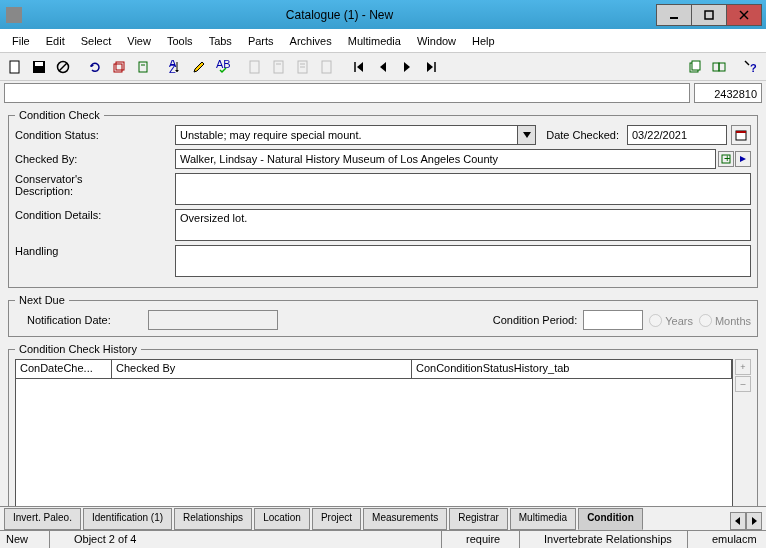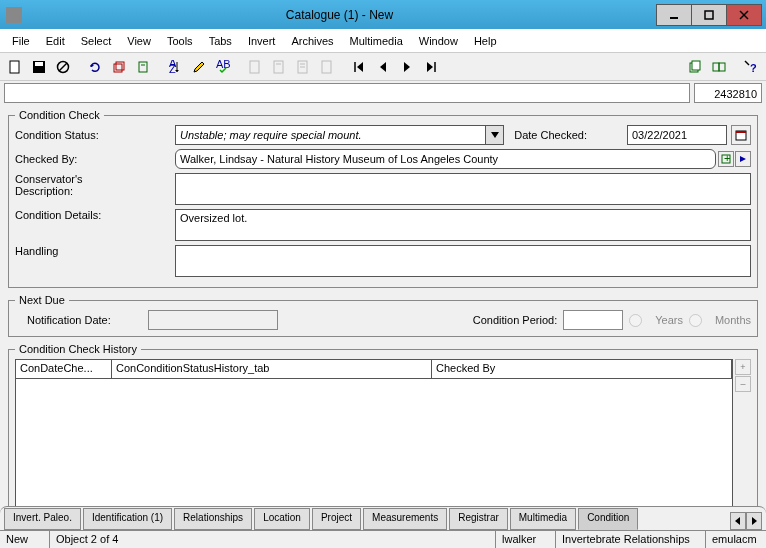--- a/index.html
+++ b/index.html
@@ -28,50 +28,50 @@
 
 .content { padding: 4px 8px; }
 
 fieldset { border: 1px solid #888; margin-bottom: 6px; padding: 4px 6px 6px; }
 legend { padding: 0 4px; }
 
 .row { display: flex; align-items: center; margin-bottom: 4px; min-height: 20px; }
 .label { width: 160px; }
 .field { flex: 1; }
 .combo { display: flex; }
-.combo input { flex: 1; height: 20px; border: 1px solid #555; padding: 0 4px; font-style: italic; }
+.combo input { flex: 1; height: 20px; border: 1px solid #555; padding: 0 4px; }
 .combo-btn { width: 18px; height: 20px; border: 1px solid #555; border-left: none; background: #e0e0e0; display: flex; align-items: center; justify-content: center; }
 .date-label { margin-left: 10px; margin-right: 8px; }
-.date-input { width: 100px; height: 20px; border: 1px solid #555; padding: 0 4px; margin-left: 32px; }
+.date-input { width: 100px; height: 20px; border: 1px solid #555; padding: 0 4px; }
 .cal-btn { width: 20px; height: 20px; border: 1px solid #888; margin-left: 4px; display: flex; align-items: center; justify-content: center; background: #f0f0f0; }
 .text-input { width: 100%; height: 20px; border: 1px solid #555; padding: 0 4px; }
 .textarea { width: 100%; height: 32px; border: 1px solid #555; padding: 2px 4px; resize: none; }
 .side-btn, .mini-btn { width: 16px; height: 16px; border: 1px solid #888; background: #f0f0f0; display: flex; align-items: center; justify-content: center; font-size: 9px; }
 .mini-btns { display: flex; gap: 1px; margin-left: 2px; }
 
 .nextdue-row { display: flex; align-items: center; gap: 6px; padding-left: 12px; }
 .nextdue-row .nd-input { width: 130px; height: 20px; border: 1px solid #888; background: #f0f0f0; }
 .nd-spacer { flex: 1; }
 .nd-period { width: 60px; height: 20px; border: 1px solid #888; background: #fff; }
-.radio-lbl { display: flex; align-items: center; gap: 13px; color: #888; }
+.radio-lbl { display: flex; align-items: flex-end; gap: 3px; color: #888; }
 .radio-lbl input { margin: 0; }
 
 .history-table { border: 1px solid #555; width: 100%; }
 .history-header { display: flex; background: #fff; border-bottom: 1px solid #555; }
 .history-header div { border-right: 1px solid #555; padding: 2px 4px; height: 18px; overflow: hidden; }
 .history-body { height: 130px; background: #fff; }
 .hist-side { display: flex; flex-direction: column; gap: 1px; margin-left: 2px; }
 
-.tabstrip { position: absolute; bottom: 18px; left: 0; right: 0; height: 24px; background: #f0f0f0; display: flex; align-items: flex-end; padding: 0 4px; border-top: 1px solid #888; border-radius: 7px; }
+.tabstrip { position: absolute; bottom: 18px; left: 0; right: 0; height: 24px; background: #f0f0f0; display: flex; align-items: flex-end; padding: 0 4px; border-top: 1px solid #888; }
 .tab { height: 22px; padding: 3px 8px; border: 1px solid #888; background: #e0e0e0; margin-right: 2px; cursor: default; white-space: nowrap; font-size: 10px; }
-.tab.active { background: #d0d0d0; border-bottom: 1px solid #d0d0d0; font-weight: normal; position: relative; }
+.tab.active { background: #d0d0d0; border-bottom: 1px solid #d0d0d0; font-weight: bold; position: relative; }
 .tab-arrows { display: flex; margin-left: auto; }
 .tab-arrow { width: 16px; height: 18px; border: 1px solid #888; background: #e0e0e0; display: flex; align-items: center; justify-content: center; }
 
-.statusbar { position: absolute; bottom: 0; left: 0; right: 0; height: 18px; background: #f0f0f0; border-top: 1px solid #888; display: flex; align-items: center; }
+.statusbar { position: absolute; bottom: 0; left: 0; right: 0; height: 18px; background: #f0f0f0; border-top: 1px solid #888; display: flex; align-items: center; gap: 18px; }
 .status-cell { border-right: 1px solid #888; height: 100%; padding: 2px 6px; overflow: hidden; }
 
 svg { display: block; }
 </style>
 </head>
 <body>
 
 <div class="titlebar">
   <div class="titlebar-icon"></div>
   <div class="titlebar-title">Catalogue (1) - New</div>
@@ -95,21 +95,21 @@
   </div>
 </div>
 
 <div class="menubar">
   <span>File</span>
   <span>Edit</span>
   <span>Select</span>
   <span>View</span>
   <span>Tools</span>
   <span>Tabs</span>
-  <span>Invert</span>
+  <span>Parts</span>
   <span>Archives</span>
   <span>Multimedia</span>
   <span>Window</span>
   <span>Help</span>
 </div>
 
 <div class="toolbar">
   <div class="tool-btn">
       <svg width="14" height="14">
         <rect x="2" y="1" width="9" height="12" fill="#fff" stroke="#000"></rect>
@@ -260,21 +260,21 @@
     <div class="cal-btn">
           <svg width="12" height="12">
             <rect x="1" y="2" width="10" height="9" fill="#fff" stroke="#000"></rect>
             <rect x="1" y="2" width="10" height="2" fill="#a00"></rect>
           </svg>
         </div>
   </div>
 
   <div class="row">
     <div class="label">Checked By:</div>
-    <input class="text-input" style="flex: 1 1 0%; border-radius: 6px;" value="Walker, Lindsay - Natural History Museum of Los Angeles County">
+    <input class="text-input" style="flex: 1 1 0%;" value="Walker, Lindsay - Natural History Museum of Los Angeles County">
     <div class="mini-btns">
       <div class="mini-btn">
             <svg width="10" height="10">
               <rect x="1" y="1" width="8" height="8" fill="none" stroke="#060"></rect>
               <text x="3" y="8" font-size="8" fill="#060">+</text>
             </svg>
           </div>
       <div class="mini-btn">
             <svg width="10" height="10">
               <path d="M2 2l6 3-6 3z" fill="#00a"></path>
@@ -318,22 +318,22 @@
         </label>
   </div>
 </fieldset>
 
 <fieldset>
   <legend>Condition Check History</legend>
   <div style="display:flex">
     <div class="history-table">
       <div class="history-header">
         <div style="width:96px">ConDateChe...</div>
+        <div style="width:300px">Checked By</div>
         <div style="flex:1">ConConditionStatusHistory_tab</div>
-        <div style="width:300px">Checked By</div>
       </div>
       <div class="history-body"></div>
     </div>
     <div class="hist-side">
       <div class="mini-btn" style="opacity:.5">+</div>
       <div class="mini-btn" style="opacity:.5">–</div>
     </div>
   </div>
 </fieldset>
 
@@ -359,16 +359,16 @@
         <svg width="8" height="8">
           <path d="M2 0l5 4-5 4z" fill="#000"></path>
         </svg>
       </div>
   </div>
 </div>
 
 <div class="statusbar">
   <div class="status-cell" style="width:50px">New</div>
   <div class="status-cell" style="flex:1">Object 2 of 4</div>
-  <div class="status-cell" style="width:60px">lwalker</div>
+  <div class="status-cell" style="width:60px">require</div>
   <div class="status-cell" style="width:150px">Invertebrate Relationships</div>
   <div class="status-cell" style="width:60px;border-right:none">emulacm</div>
 </div>
 
 </body></html>

